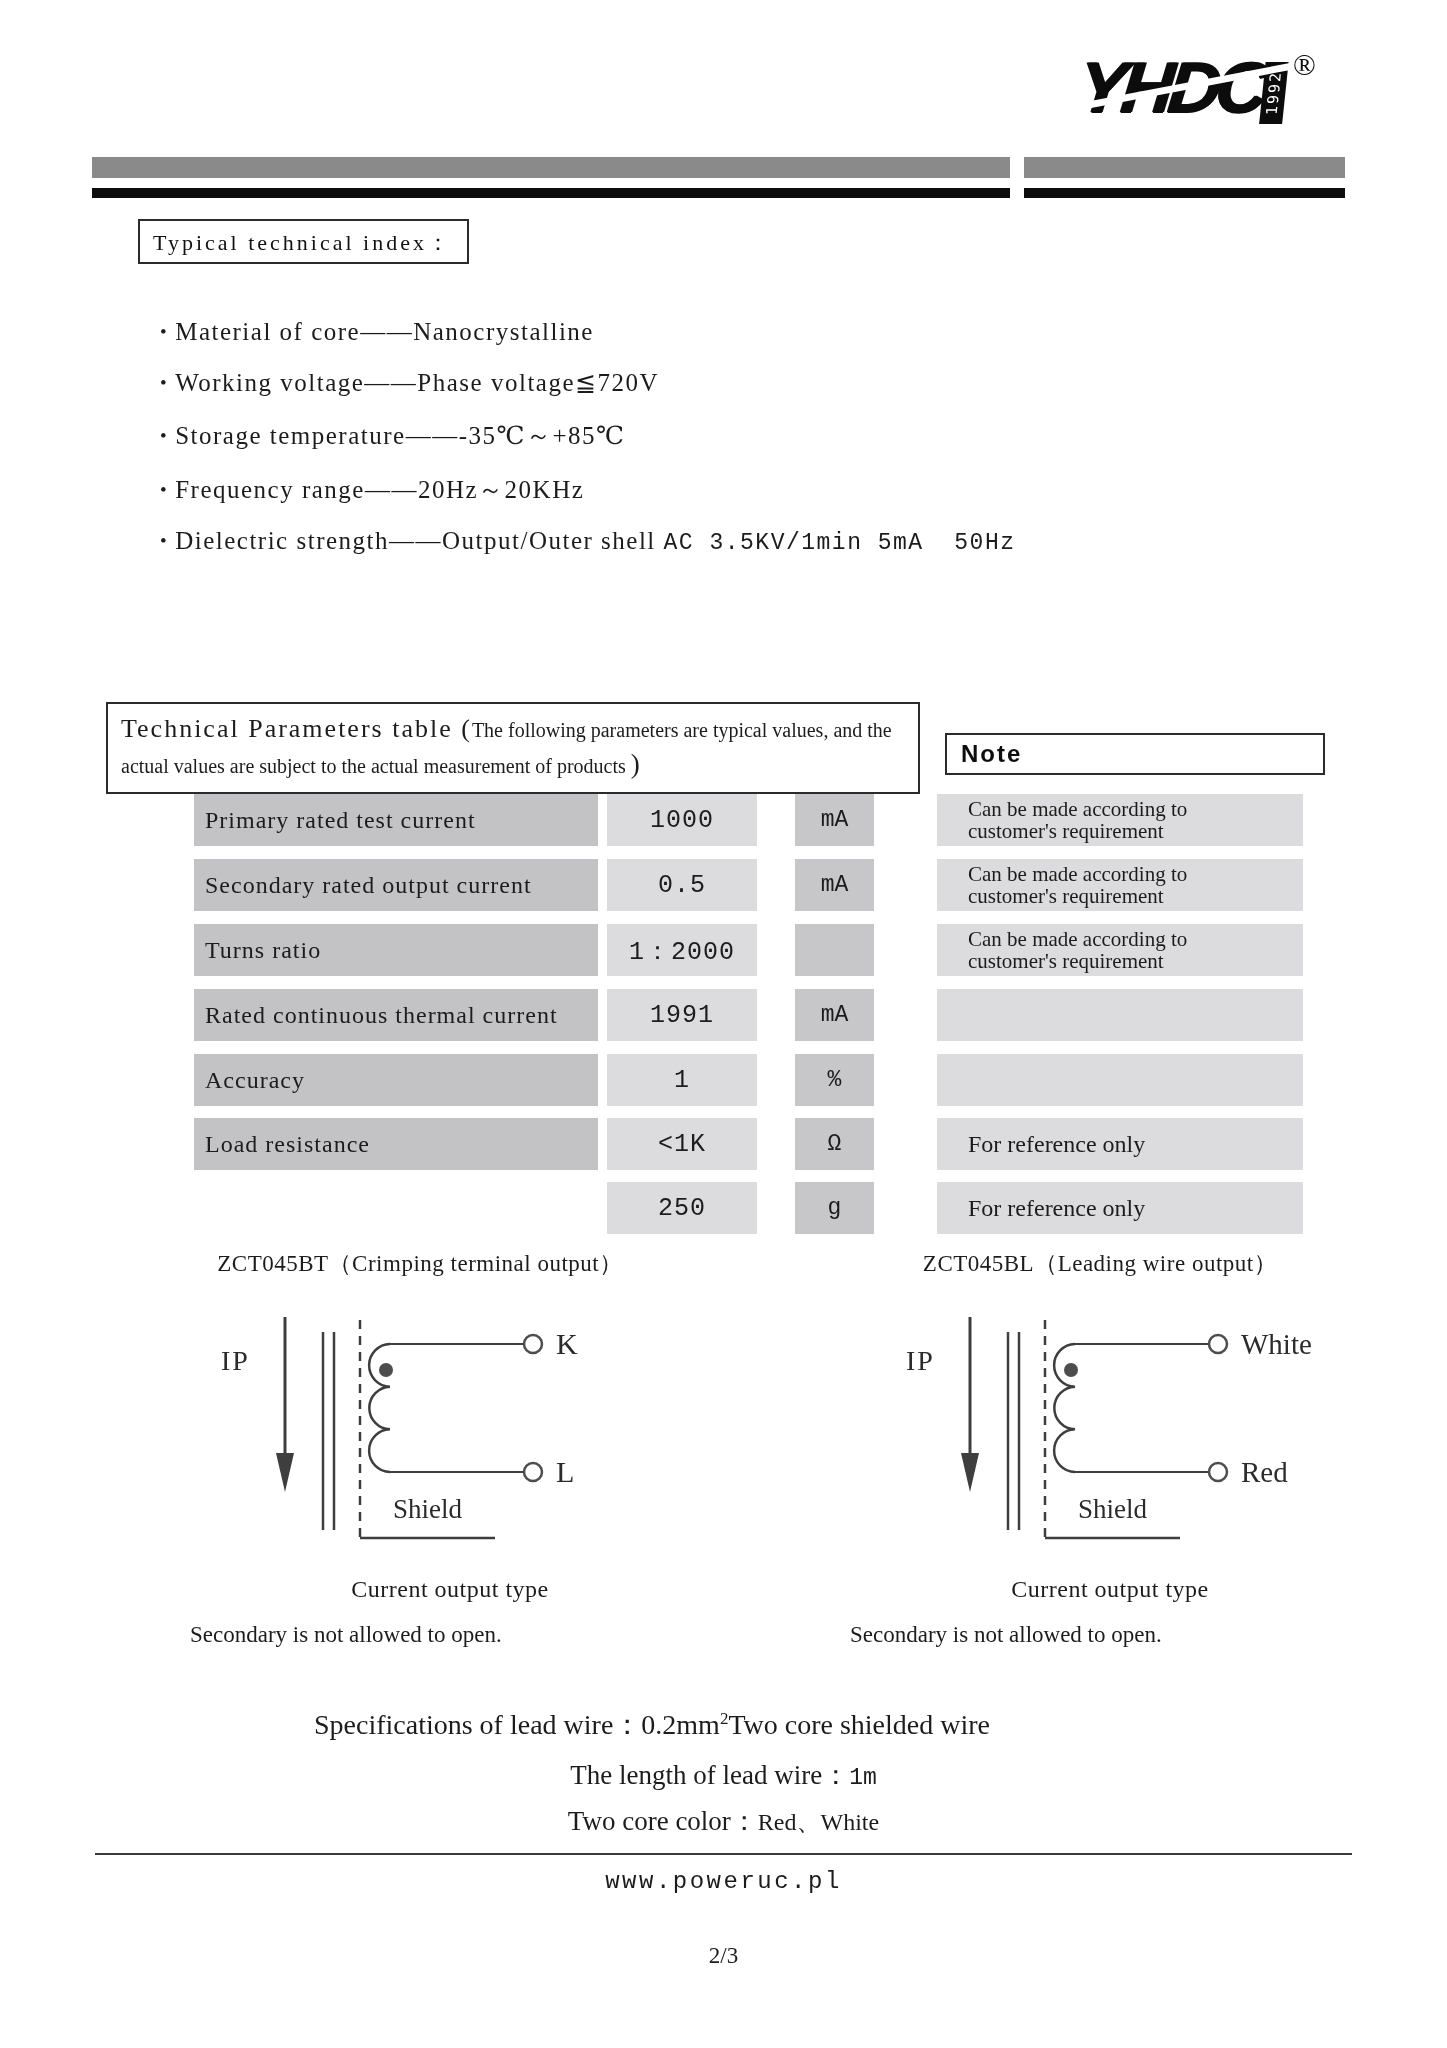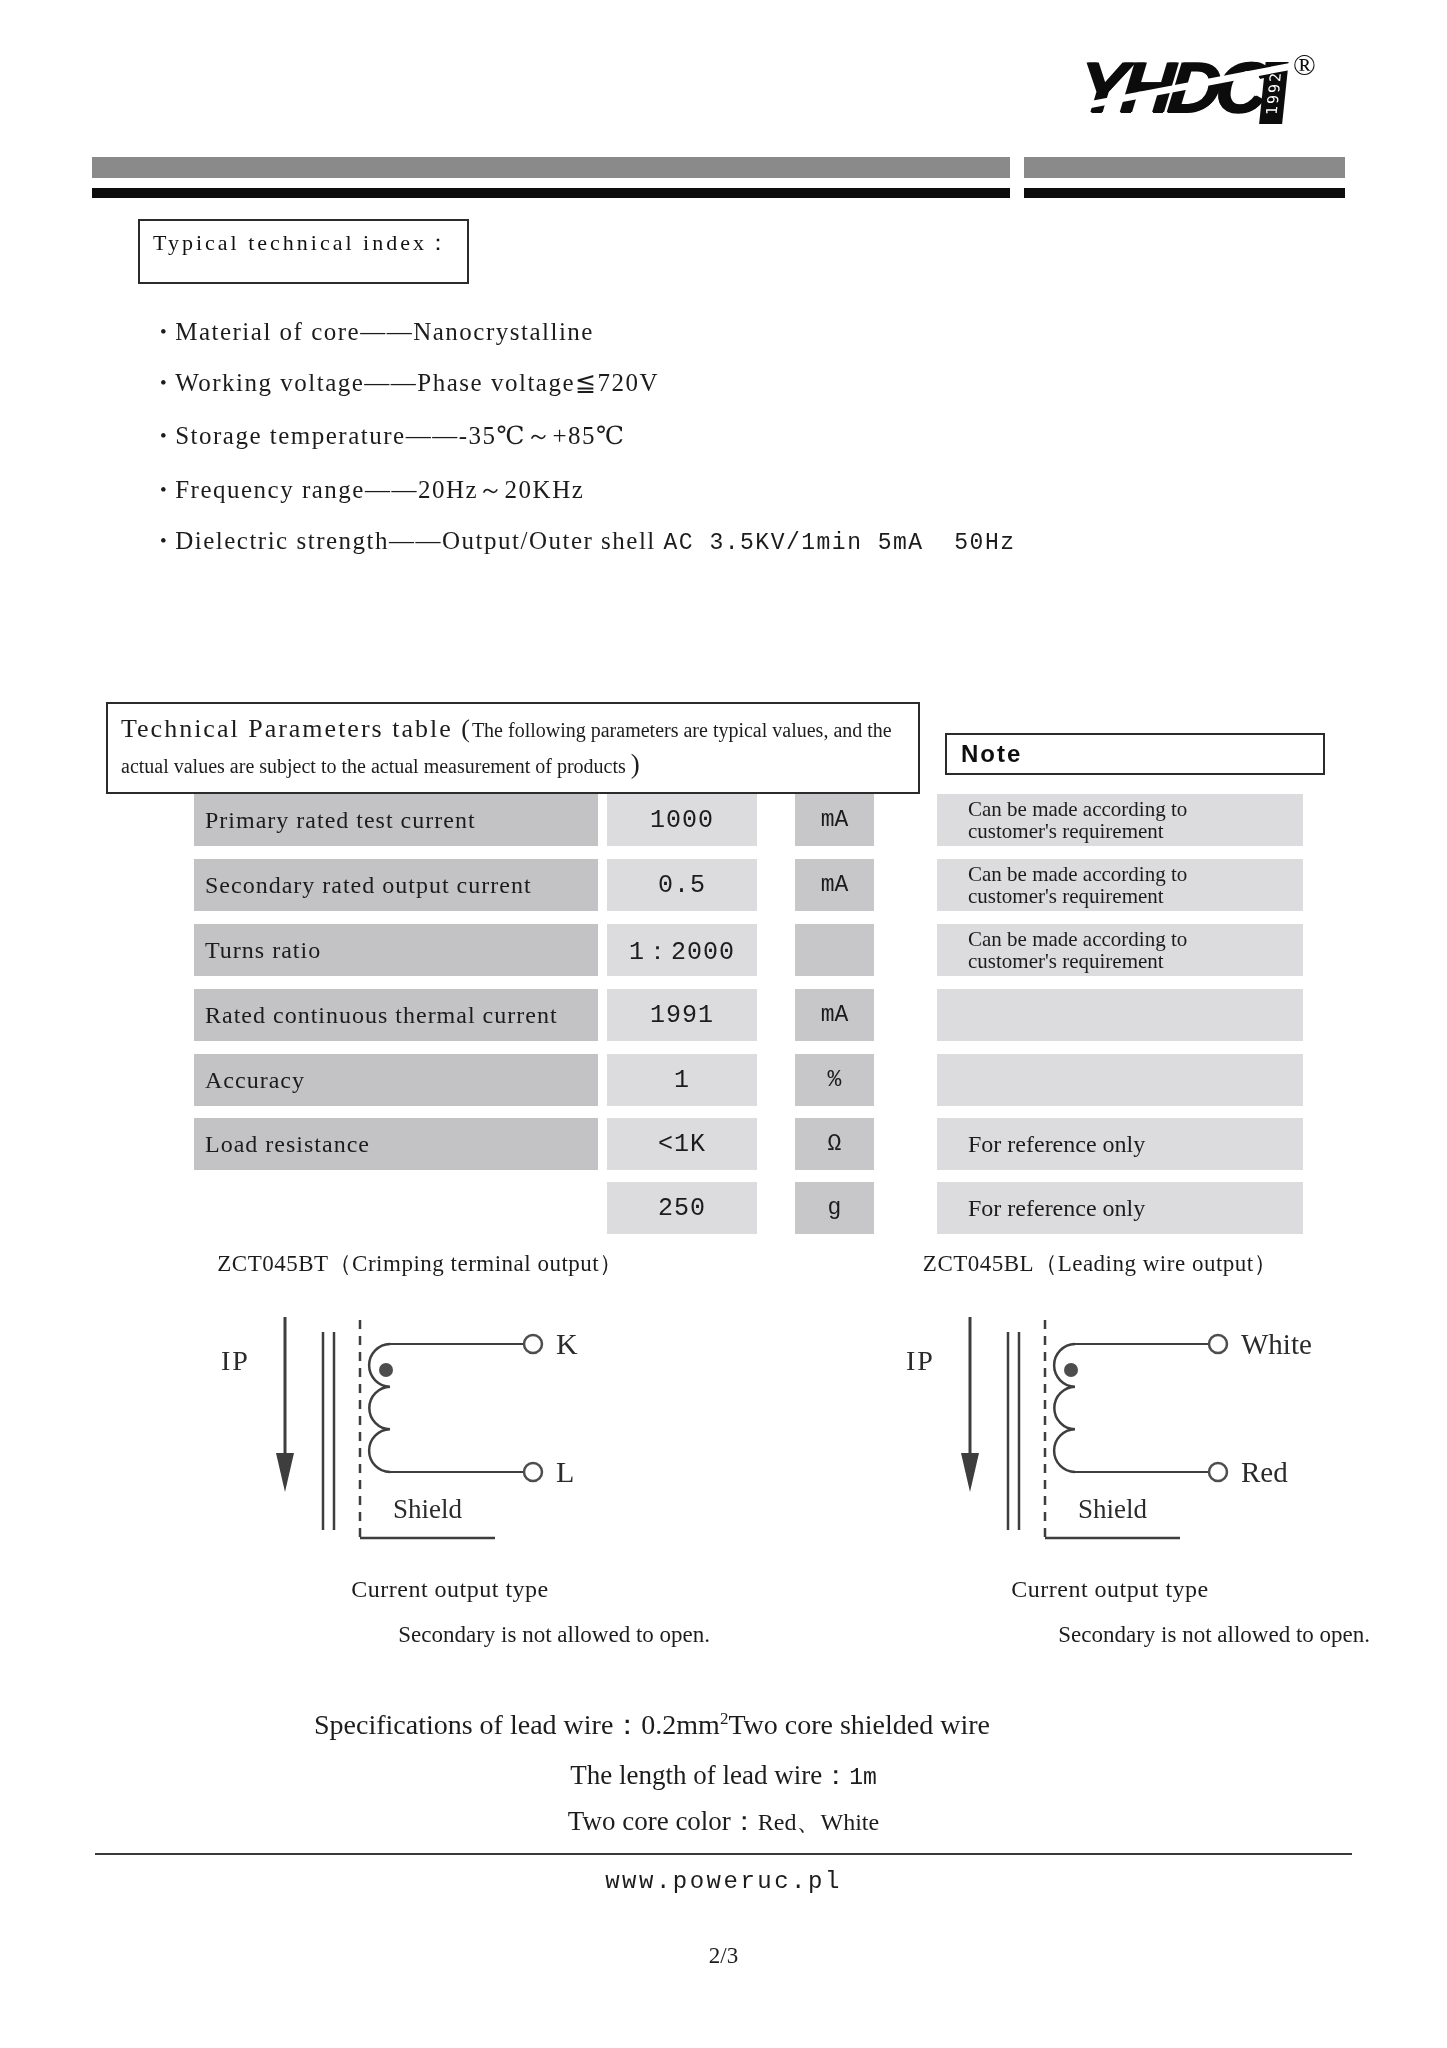--- a/index.html
+++ b/index.html
@@ -21,21 +21,21 @@
 
   
   .bar{position:absolute;}
   .bar.gray{background:var(--bar-gray,#8a8a8a);top:157px;height:21px;}
   .bar.black{background:var(--bar-black,#0d0d0d);top:188px;height:10px;}
   .seg-left{left:92px;width:918px;}
   .seg-right{left:1024px;width:321px;}
 
   
   .index-box{position:absolute;left:138px;top:219px;border:2px solid #2b2b2b;
-             padding:7px 15px 24px 13px;font-size:22px;letter-spacing:3px;color:#111;}
+             padding:7px 15px 4px 13px;font-size:22px;letter-spacing:3px;color:#111;}
   .params-box{position:absolute;left:106px;top:702px;width:784px;border:2px solid #2b2b2b;
               padding:8px 13px;line-height:33px;}
   .ph-big{font-size:26px;letter-spacing:2px;}
   .ph-paren{font-size:27px;}
   .ph-small{font-size:20px;}
   .note-box{position:absolute;left:945px;top:733px;width:356px;border:2px solid #2b2b2b;
             padding:5px 6px 5px 14px;font-family:"Liberation Sans","DejaVu Sans",sans-serif;
             font-weight:700;font-size:24px;letter-spacing:2px;color:#0e0e0e;}
 
   
@@ -57,21 +57,21 @@
           align-items:flex-start;justify-content:center;padding-left:31px;box-sizing:border-box;
           font-size:21px;line-height:22px;}
   .c-note .big-note{font-size:24px;line-height:26px;}
 
   
   .model-caption{position:absolute;font-size:23px;letter-spacing:.5px;text-align:center;}
   .circuit{position:absolute;width:520px;height:260px;}
   .circuit line,.circuit path,.circuit polyline{stroke:#3e3e3e;fill:none;}
   .circuit text{fill:#2b2b2b;font-family:"Liberation Serif","DejaVu Serif",serif;}
   .type-caption{position:absolute;width:520px;text-align:center;font-size:24px;letter-spacing:.5px;}
-  .warn-caption{position:absolute;width:520px;text-align:right;font-size:23px;}
+  .warn-caption{position:absolute;width:520px;text-align:left;font-size:23px;}
 
   
   .lead1{position:absolute;left:0;top:1706px;width:1304px;text-align:center;font-size:28px;}
   .lead1 sup{font-size:17px;}
   .lead2{position:absolute;left:0;top:1757px;width:1447px;text-align:center;font-size:27px;}
   .lead3{position:absolute;left:0;top:1803px;width:1447px;text-align:center;font-size:27px;}
   .lead-val{font-size:24px;}
   .foot-rule{position:absolute;left:95px;top:1853px;width:1257px;height:2px;background:#3a3a3a;}
   .website{position:absolute;left:0;top:1868px;width:1447px;text-align:center;
            font-size:24px;letter-spacing:2.5px;font-family:Liberation Mono, monospace;}

